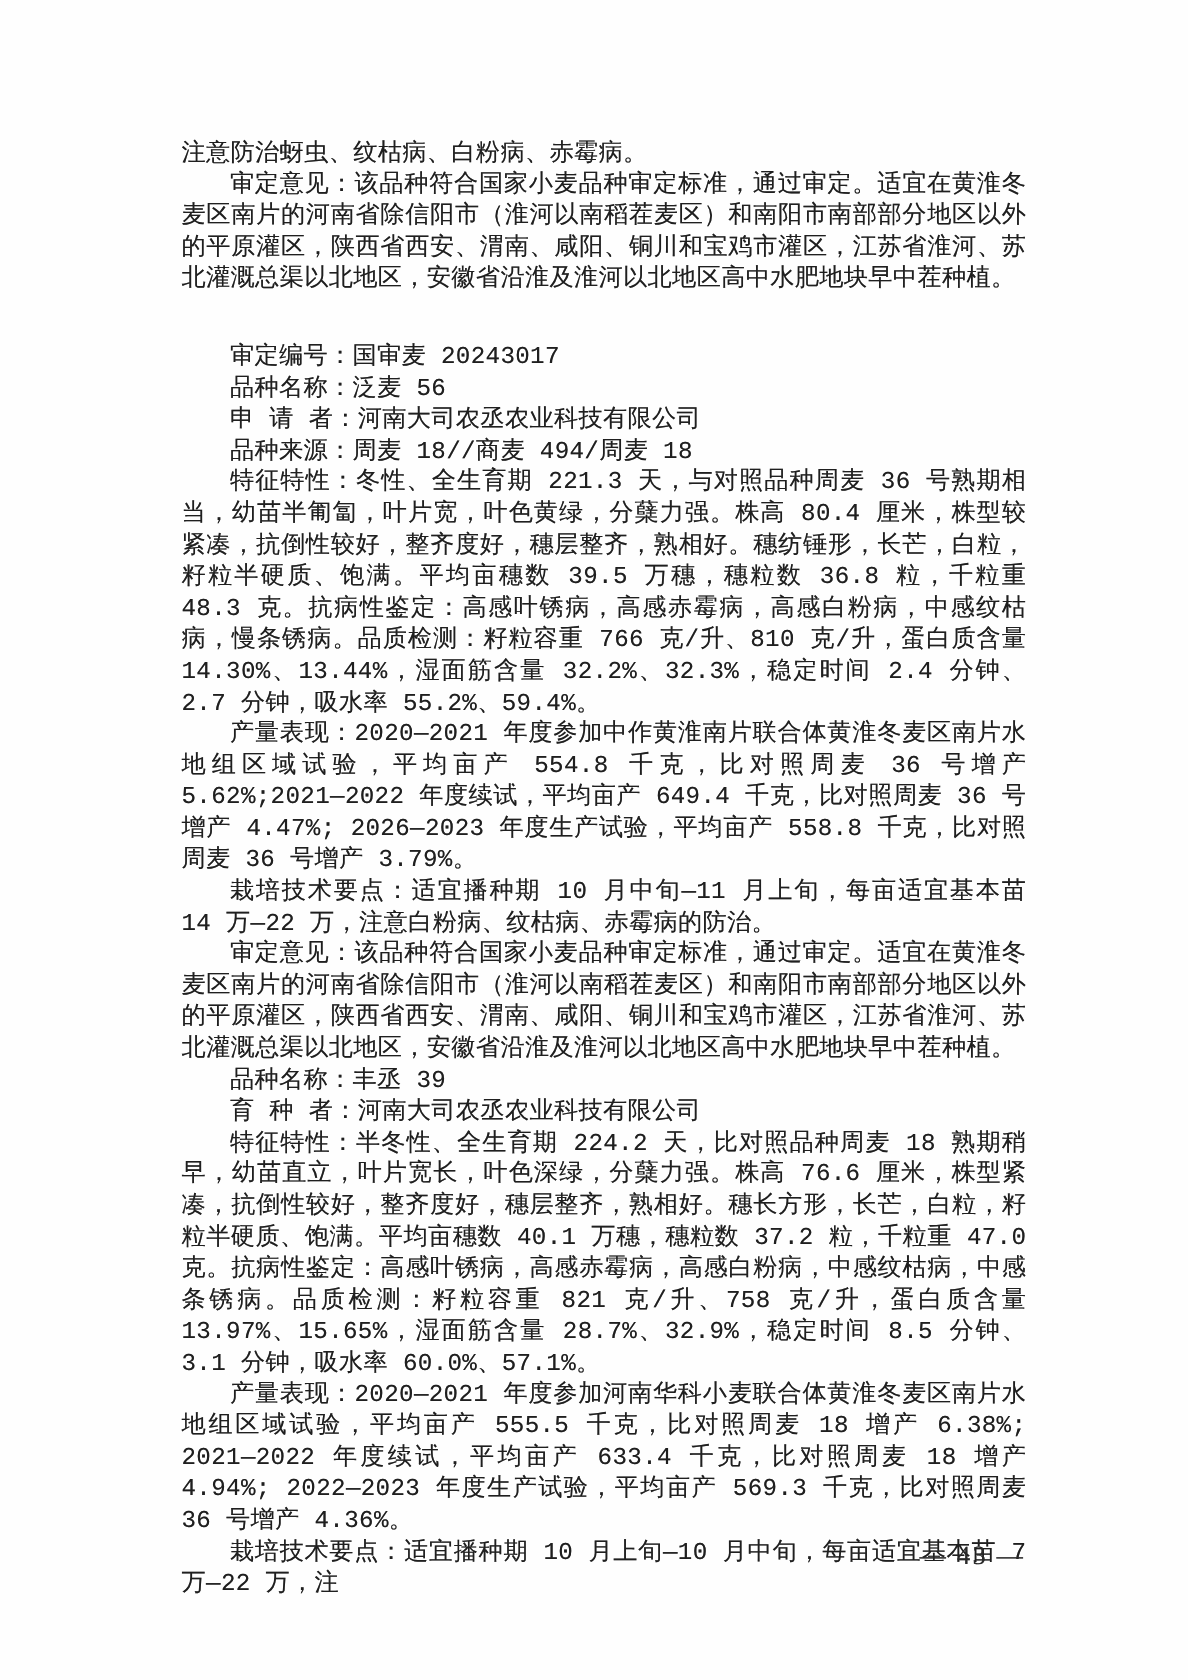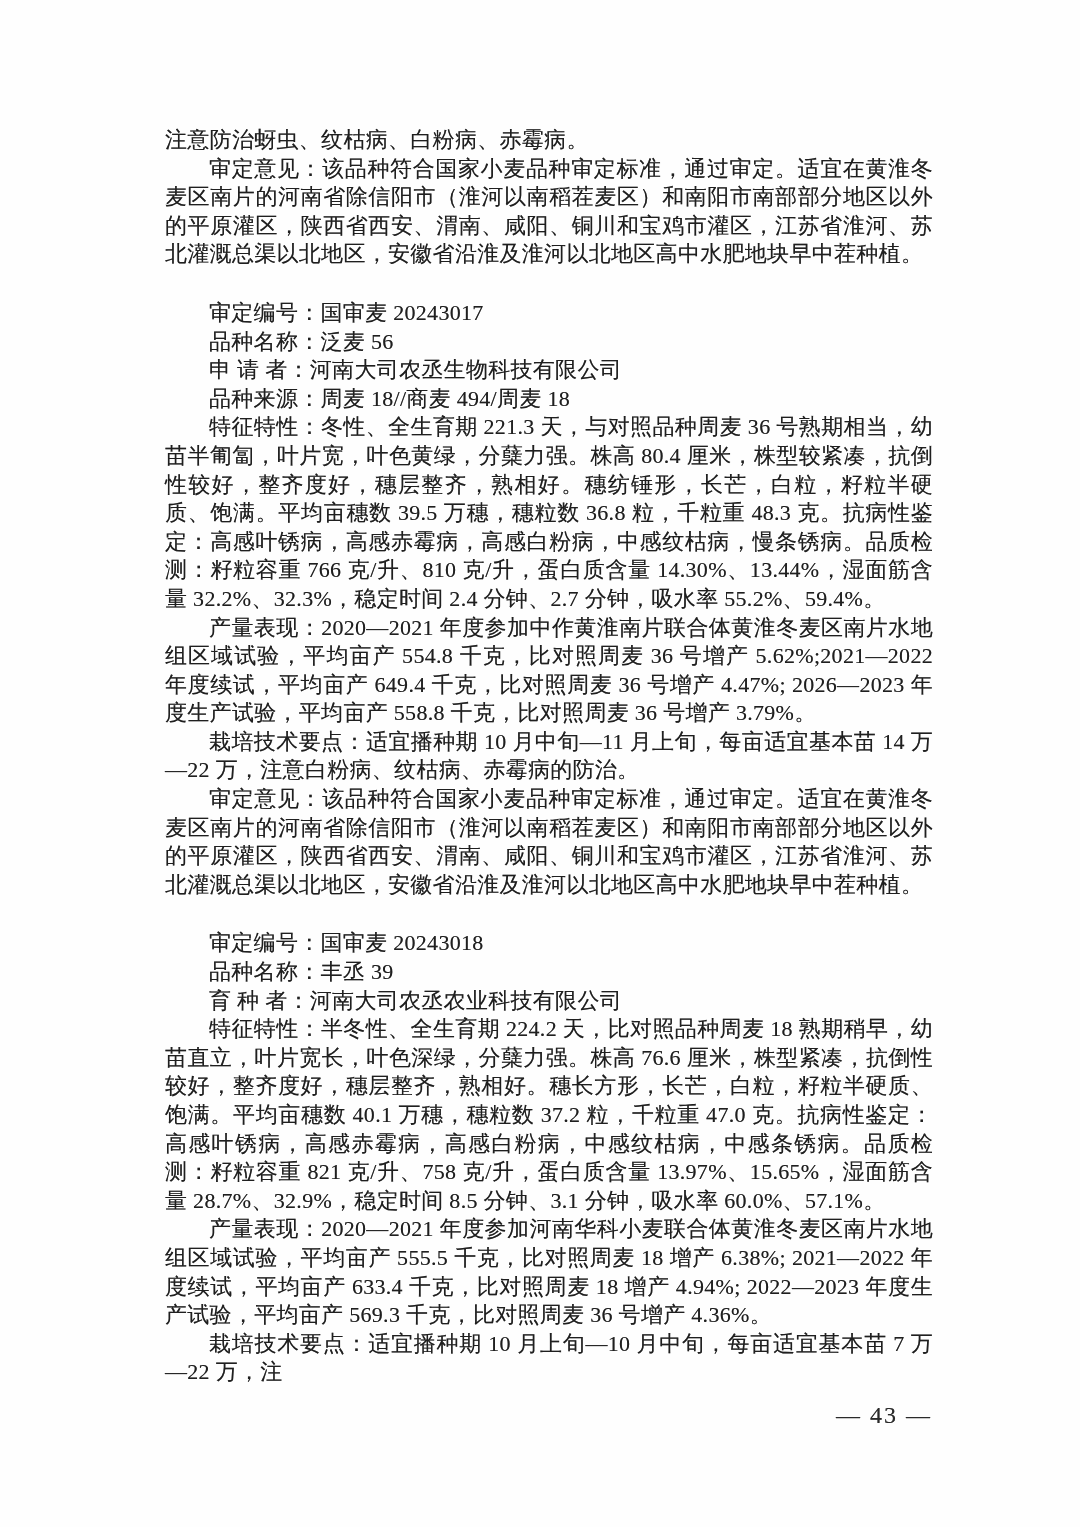--- a/index.html
+++ b/index.html
@@ -19,31 +19,32 @@
   .doc-body {
     position: absolute;
     top: 126px;
     left: 165px;
     width: 768px;
     color: #1f1f1f;
     font-size: 22px;
     line-height: 28.6px;
     text-align: justify;
     text-shadow: 0 0 0.6px rgba(30,30,30,0.55);
+    font-family: Liberation Mono, monospace;
   }
   .para {
     margin: 0;
     padding: 0;
     letter-spacing: 0.3px;
   }
   .para.indent {
     text-indent: 2em;
   }
   .para.gap {
-    margin-top: 30px;
+    margin-top: 42px;
   }
   .page-footer {
     position: absolute;
     top: 1398px;
     right: 148px;
     color: #2a2a2a;
     font-size: 24px;
     line-height: 34px;
     letter-spacing: 2px;
     white-space: nowrap;
@@ -53,27 +54,26 @@
 </style>
 </head>
 <body>
 
 <div class="page">
   <div class="doc-body" id="doc-body">
       <p class="para">注意防治蚜虫、纹枯病、白粉病、赤霉病。</p>
       <p class="para indent">审定意见：该品种符合国家小麦品种审定标准，通过审定。适宜在黄淮冬麦区南片的河南省除信阳市（淮河以南稻茬麦区）和南阳市南部部分地区以外的平原灌区，陕西省西安、渭南、咸阳、铜川和宝鸡市灌区，江苏省淮河、苏北灌溉总渠以北地区，安徽省沿淮及淮河以北地区高中水肥地块早中茬种植。</p>
       <p class="para indent gap">审定编号：国审麦 20243017</p>
       <p class="para indent">品种名称：泛麦 56</p>
-      <p class="para indent">申 请 者：河南大司农丞生物科技有限公司</p>
+      <p class="para indent">申 请 者：河南大司农丞农业科技有限公司</p>
       <p class="para indent">品种来源：周麦 18//商麦 494/周麦 18</p>
       <p class="para indent">特征特性：冬性、全生育期 221.3 天，与对照品种周麦 36 号熟期相当，幼苗半匍匐，叶片宽，叶色黄绿，分蘖力强。株高 80.4 厘米，株型较紧凑，抗倒性较好，整齐度好，穗层整齐，熟相好。穗纺锤形，长芒，白粒，籽粒半硬质、饱满。平均亩穗数 39.5 万穗，穗粒数 36.8 粒，千粒重 48.3 克。抗病性鉴定：高感叶锈病，高感赤霉病，高感白粉病，中感纹枯病，慢条锈病。品质检测：籽粒容重 766 克/升、810 克/升，蛋白质含量 14.30%、13.44%，湿面筋含量 32.2%、32.3%，稳定时间 2.4 分钟、2.7 分钟，吸水率 55.2%、59.4%。</p>
       <p class="para indent">产量表现：2020—2021 年度参加中作黄淮南片联合体黄淮冬麦区南片水地组区域试验，平均亩产 554.8 千克，比对照周麦 36 号增产 5.62%;2021—2022 年度续试，平均亩产 649.4 千克，比对照周麦 36 号增产 4.47%; 2026—2023 年度生产试验，平均亩产 558.8 千克，比对照周麦 36 号增产 3.79%。</p>
       <p class="para indent">栽培技术要点：适宜播种期 10 月中旬—11 月上旬，每亩适宜基本苗 14 万—22 万，注意白粉病、纹枯病、赤霉病的防治。</p>
       <p class="para indent">审定意见：该品种符合国家小麦品种审定标准，通过审定。适宜在黄淮冬麦区南片的河南省除信阳市（淮河以南稻茬麦区）和南阳市南部部分地区以外的平原灌区，陕西省西安、渭南、咸阳、铜川和宝鸡市灌区，江苏省淮河、苏北灌溉总渠以北地区，安徽省沿淮及淮河以北地区高中水肥地块早中茬种植。</p>
-      <p class="para indent gap">审定编号：国审麦 20243018</p>
       <p class="para indent">品种名称：丰丞 39</p>
       <p class="para indent">育 种 者：河南大司农丞农业科技有限公司</p>
       <p class="para indent">特征特性：半冬性、全生育期 224.2 天，比对照品种周麦 18 熟期稍早，幼苗直立，叶片宽长，叶色深绿，分蘖力强。株高 76.6 厘米，株型紧凑，抗倒性较好，整齐度好，穗层整齐，熟相好。穗长方形，长芒，白粒，籽粒半硬质、饱满。平均亩穗数 40.1 万穗，穗粒数 37.2 粒，千粒重 47.0 克。抗病性鉴定：高感叶锈病，高感赤霉病，高感白粉病，中感纹枯病，中感条锈病。品质检测：籽粒容重 821 克/升、758 克/升，蛋白质含量 13.97%、15.65%，湿面筋含量 28.7%、32.9%，稳定时间 8.5 分钟、3.1 分钟，吸水率 60.0%、57.1%。</p>
       <p class="para indent">产量表现：2020—2021 年度参加河南华科小麦联合体黄淮冬麦区南片水地组区域试验，平均亩产 555.5 千克，比对照周麦 18 增产 6.38%; 2021—2022 年度续试，平均亩产 633.4 千克，比对照周麦 18 增产 4.94%; 2022—2023 年度生产试验，平均亩产 569.3 千克，比对照周麦 36 号增产 4.36%。</p>
       <p class="para indent">栽培技术要点：适宜播种期 10 月上旬—10 月中旬，每亩适宜基本苗 7 万—22 万，注</p>
     </div>
   <div class="page-footer">
     <span>— 43 —</span>
   </div>
 </div>

